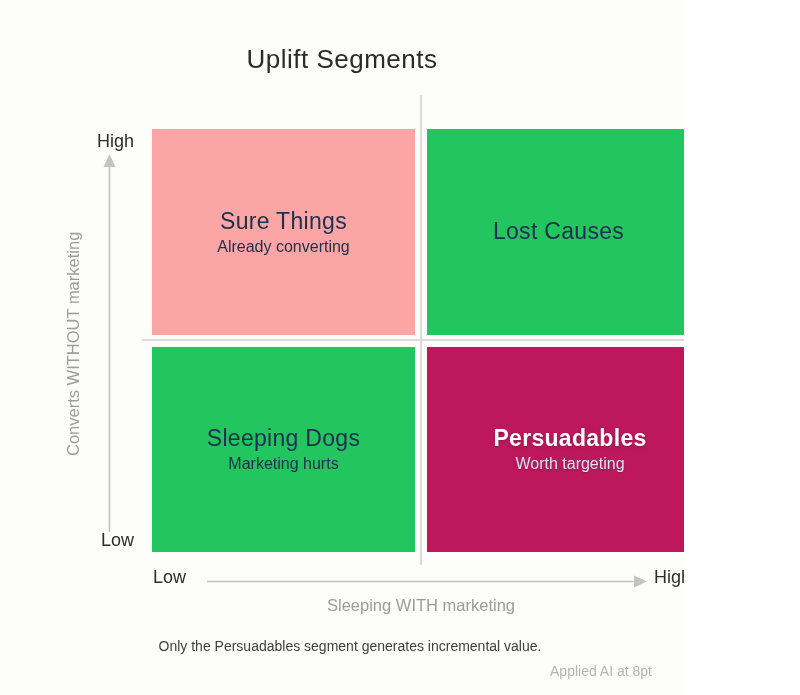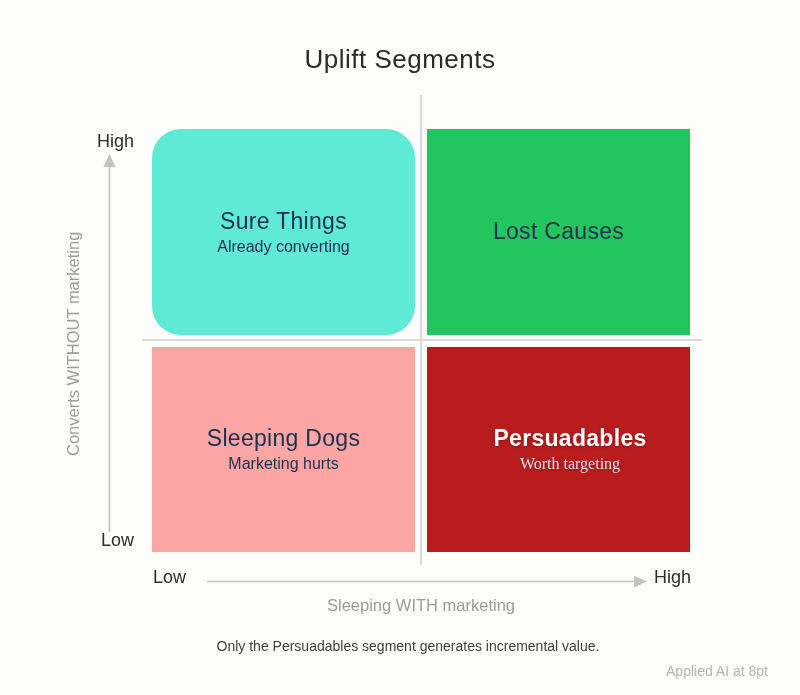--- a/index.html
+++ b/index.html
@@ -2,21 +2,21 @@
 <html><head>
 <meta charset="utf-8">
 <style>
   html, body { margin: 0; padding: 0; }
   body {
     font-family: "Liberation Sans", sans-serif;
     background: #ffffff;
   }
   .canvas {
     position: relative;
-    width: 800px;
+    width: 684px;
     height: 695px;
     background: #FCFCFA;
     overflow: hidden;
   }
   .page-title {
     position: absolute;
     left: 0; right: 0;
     top: 44px;
     text-align: center;
     font-size: 26px;
@@ -58,21 +58,20 @@
     margin-top: 3px;
   }
   .quadrant.emphasized .q-title {
     color: #FFFFFF;
     font-weight: 700;
     text-shadow: 0 1px 3px rgba(0,0,0,0.25);
   }
   .quadrant.emphasized .q-sub {
     color: #D9E5F2;
     text-shadow: 0 1px 2px rgba(0,0,0,0.2);
-    font-family: Liberation Serif, serif;
   }
 
   
   .axis-extreme {
     position: absolute;
     font-size: 18px;
     color: #2D2D2D;
     z-index: 3;
   }
   .y-high { left: 88px; top: 131px; width: 46px; text-align: right; }
@@ -134,32 +133,32 @@
 
   <div class="axis-extreme y-high">High</div>
   <svg class="arrow y" width="13" height="380" viewBox="0 0 13 380">
     <line x1="6.5" y1="378" x2="6.5" y2="11" stroke="#C3C3C0" stroke-width="1.6"></line>
     <polygon points="6.5,0 0.5,13 12.5,13" fill="#C3C3C0"></polygon>
   </svg>
   <div class="y-axis-label">Converts WITHOUT marketing</div>
   <div class="axis-extreme y-low">Low</div>
 
   <div class="grid">
-    <div class="quadrant" style="background: #5eead4; border-radius: 29px;">
+    <div class="quadrant" style="background: #fca5a5;">
       <div class="q-title">Sure Things</div>
       <div class="q-sub">Already converting</div>
     </div>
     <div class="quadrant" style="background: #22c55e;">
       <div class="q-title">Lost Causes</div>
     </div>
-    <div class="quadrant" style="background: #fca5a5;">
+    <div class="quadrant" style="background: #22c55e;">
       <div class="q-title">Sleeping Dogs</div>
       <div class="q-sub">Marketing hurts</div>
     </div>
-    <div class="quadrant emphasized" style="background: #b91c1c; padding-left: 23px;">
+    <div class="quadrant emphasized" style="background: #be185d; padding-left: 23px;">
       <div class="q-title">Persuadables</div>
       <div class="q-sub">Worth targeting</div>
     </div>
   </div>
 
   <div class="axis-extreme x-low">Low</div>
   <svg class="arrow x" width="440" height="13" viewBox="0 0 440 13">
     <line x1="0" y1="6.5" x2="428" y2="6.5" stroke="#C3C3C0" stroke-width="1.6"></line>
     <polygon points="440,6.5 427,0.5 427,12.5" fill="#C3C3C0"></polygon>
   </svg>

